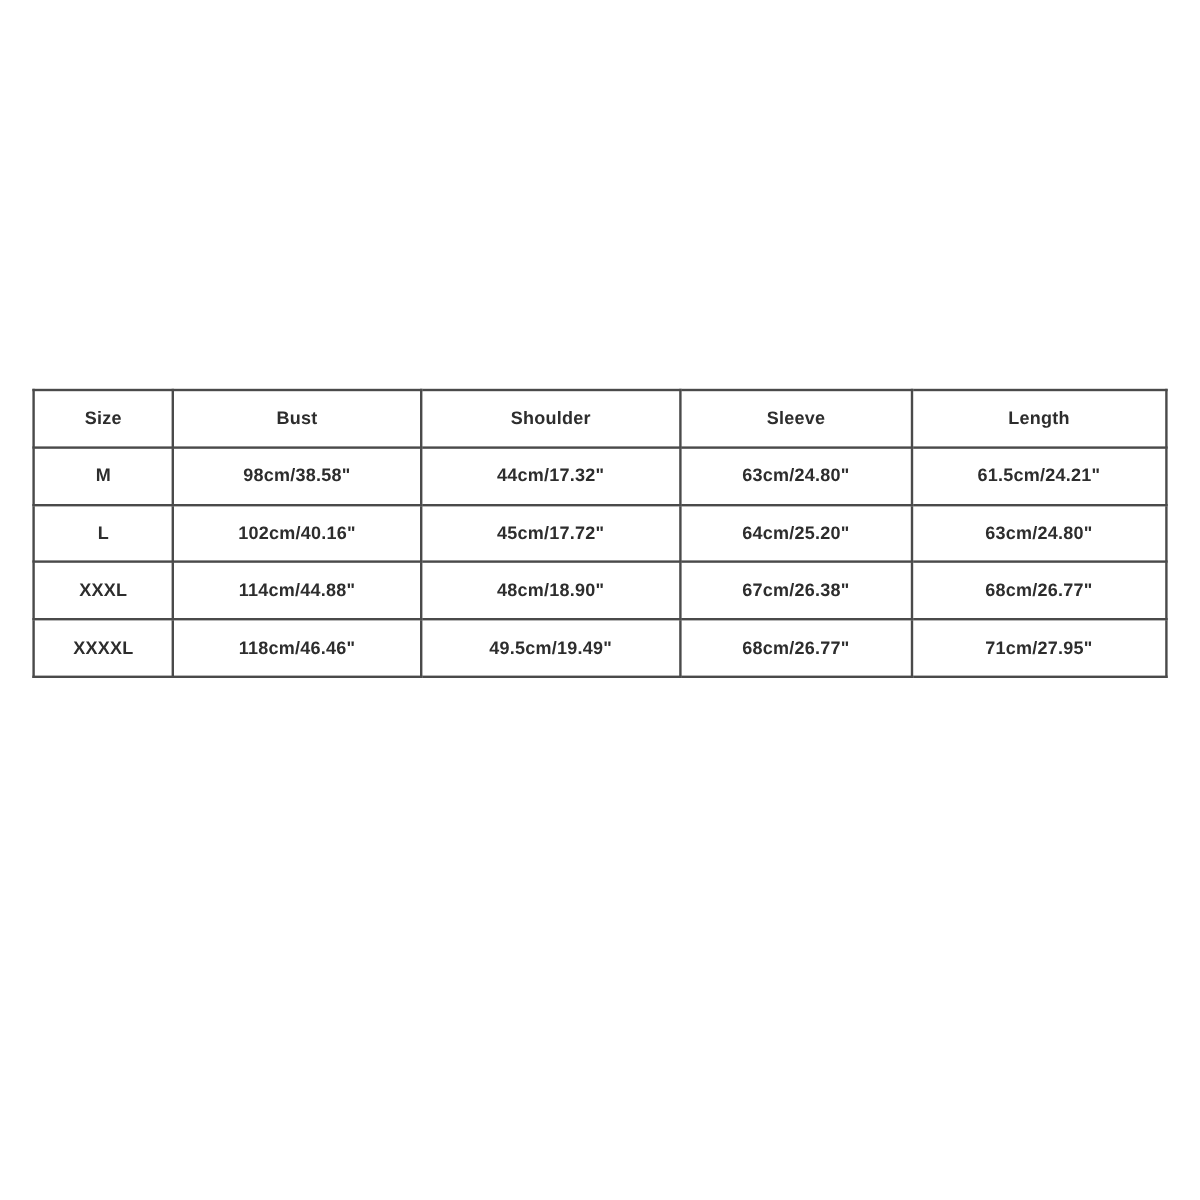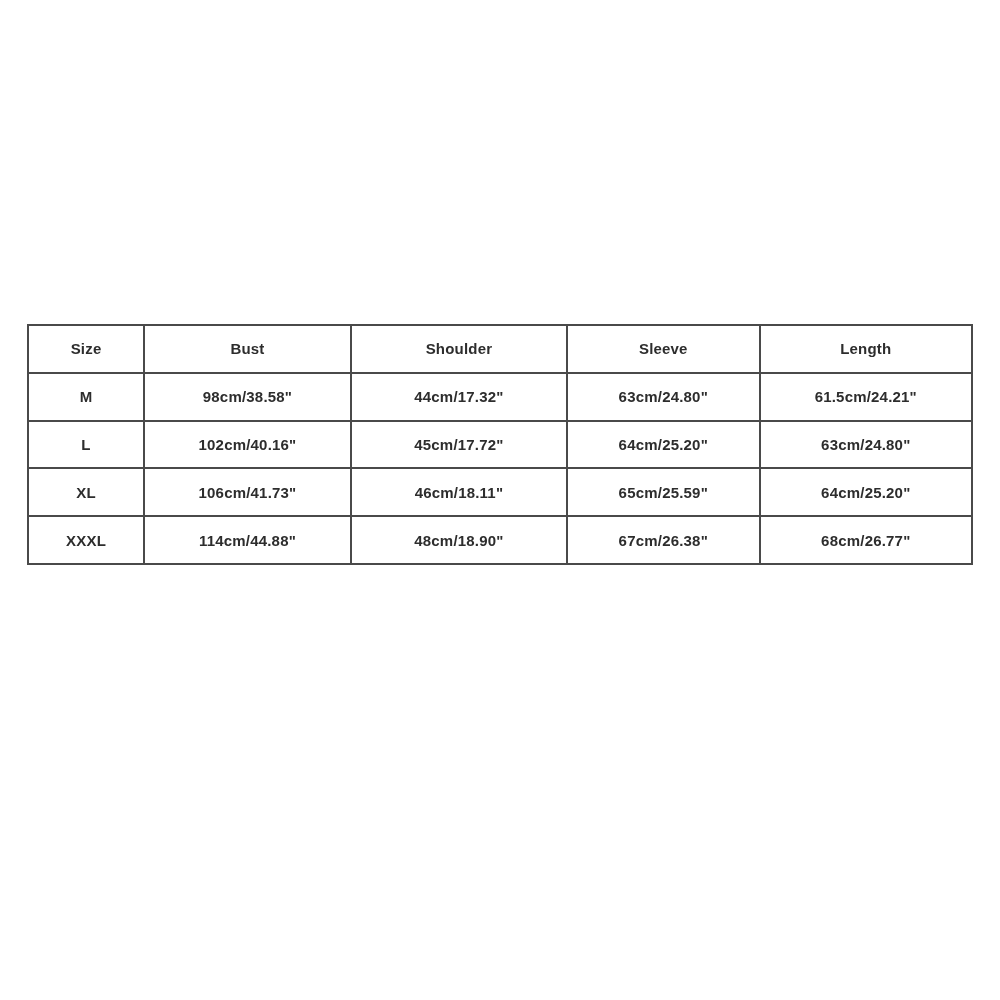--- a/index.html
+++ b/index.html
@@ -76,29 +76,29 @@
             <td>61.5cm/24.21"</td>
           </tr>
           <tr>
             <td>L</td>
             <td>102cm/40.16"</td>
             <td>45cm/17.72"</td>
             <td>64cm/25.20"</td>
             <td>63cm/24.80"</td>
           </tr>
           <tr>
-            <td>XL</td>
-            <td>106cm/41.73"</td>
-            <td>46cm/18.11"</td>
-            <td>65cm/25.59"</td>
-            <td>64cm/25.20"</td>
-          </tr>
-          <tr>
             <td>XXXL</td>
             <td>114cm/44.88"</td>
             <td>48cm/18.90"</td>
             <td>67cm/26.38"</td>
             <td>68cm/26.77"</td>
+          </tr>
+          <tr>
+            <td>XXXXL</td>
+            <td>118cm/46.46"</td>
+            <td>49.5cm/19.49"</td>
+            <td>68cm/26.77"</td>
+            <td>71cm/27.95"</td>
           </tr>
         </tbody>
     </table>
   </div>
 </div>
 
 </body></html>

